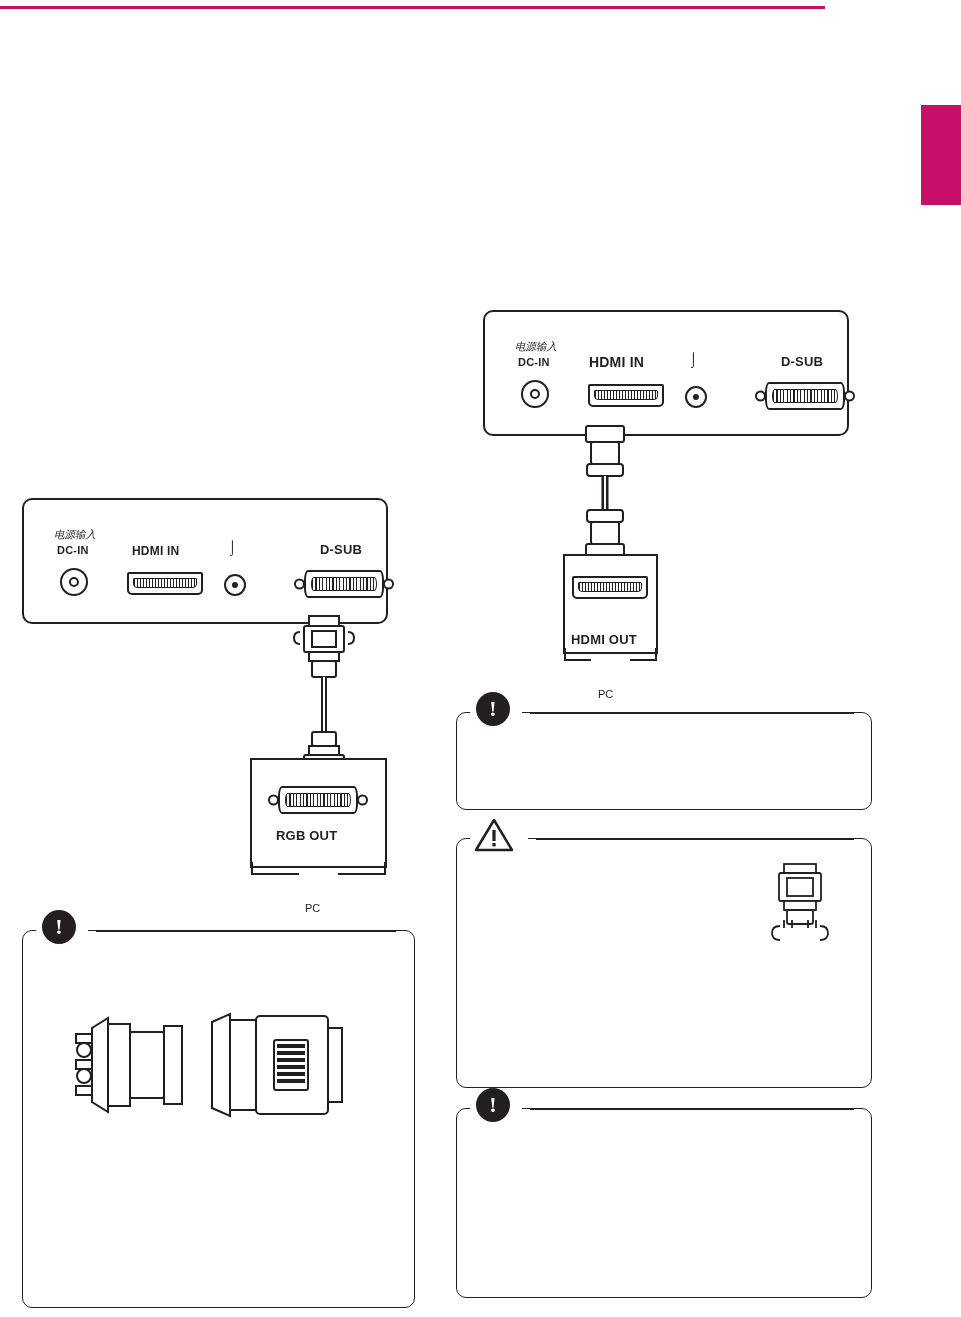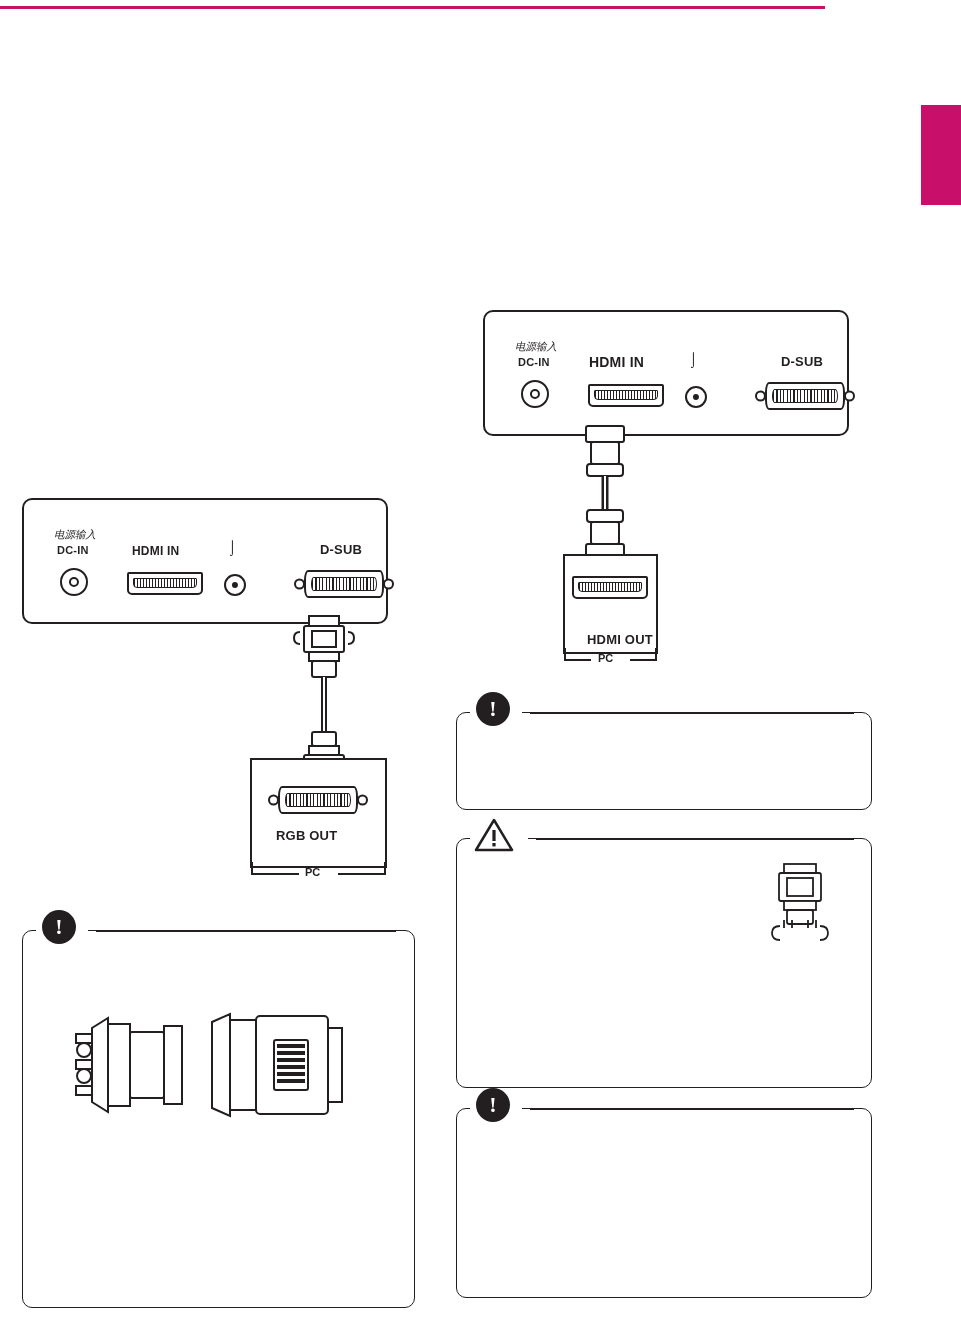--- a/index.html
+++ b/index.html
@@ -188,22 +188,23 @@
 
   .rgbout-box {
     position: absolute;
     box-sizing: border-box;
     border: 2px solid #231f20;
     background: #fff;
   }
   .pc-tag {
     position: absolute;
     font-size: 11px;
-    font-weight: bold;
+    font-weight: normal;
     color: #231f20;
+    margin-top: 36px;
   }
 </style>
 </head>
 <body>
 
 <div class="top-rule"></div>
 <div class="side-tab"></div>
 
 <div class="panel" style="left:22px; top:498px; width:366px; height:126px;">
 
@@ -343,21 +344,21 @@
     <rect x="27" y="86" width="36" height="12" rx="3"></rect>
     <rect x="31" y="98" width="28" height="22" rx="2"></rect>
     <rect x="26" y="120" width="38" height="16" rx="2"></rect>
   </g>
 </svg>
 
 <div class="rgbout-box" style="left:563px; top:554px; width:95px; height:100px;"></div>
 <div class="hdmi-port" style="left:572px; top:576px; width:76px; height:23px;">
   <div class="inner"></div>
 </div>
-<span class="panel-label" style="left:587px; top:632px; font-size:13px;">HDMI OUT</span>
+<span class="panel-label" style="left:571px; top:632px; font-size:13px;">HDMI OUT</span>
 <svg class="svg-art" style="left:563px; top:646px;" width="95" height="26" viewBox="0 0 95 26">
   <path d="M2 2 L2 14 L28 14 M67 14 L93 14 L93 2" fill="none" stroke="#231f20" stroke-width="2"></path>
 </svg>
 <span class="pc-tag" style="left:598px; top:652px;">PC</span>
 
 <div class="notebox" style="left:456px; top:712px; width:416px; height:98px;"></div>
 <div class="note-mask" style="left:470px; top:704px; width:52px; height:20px;"></div>
 <div class="note-icon" style="left:476px; top:692px;">!</div>
 <div class="note-topline" style="left:530px; top:712px; width:324px;"></div>
 

